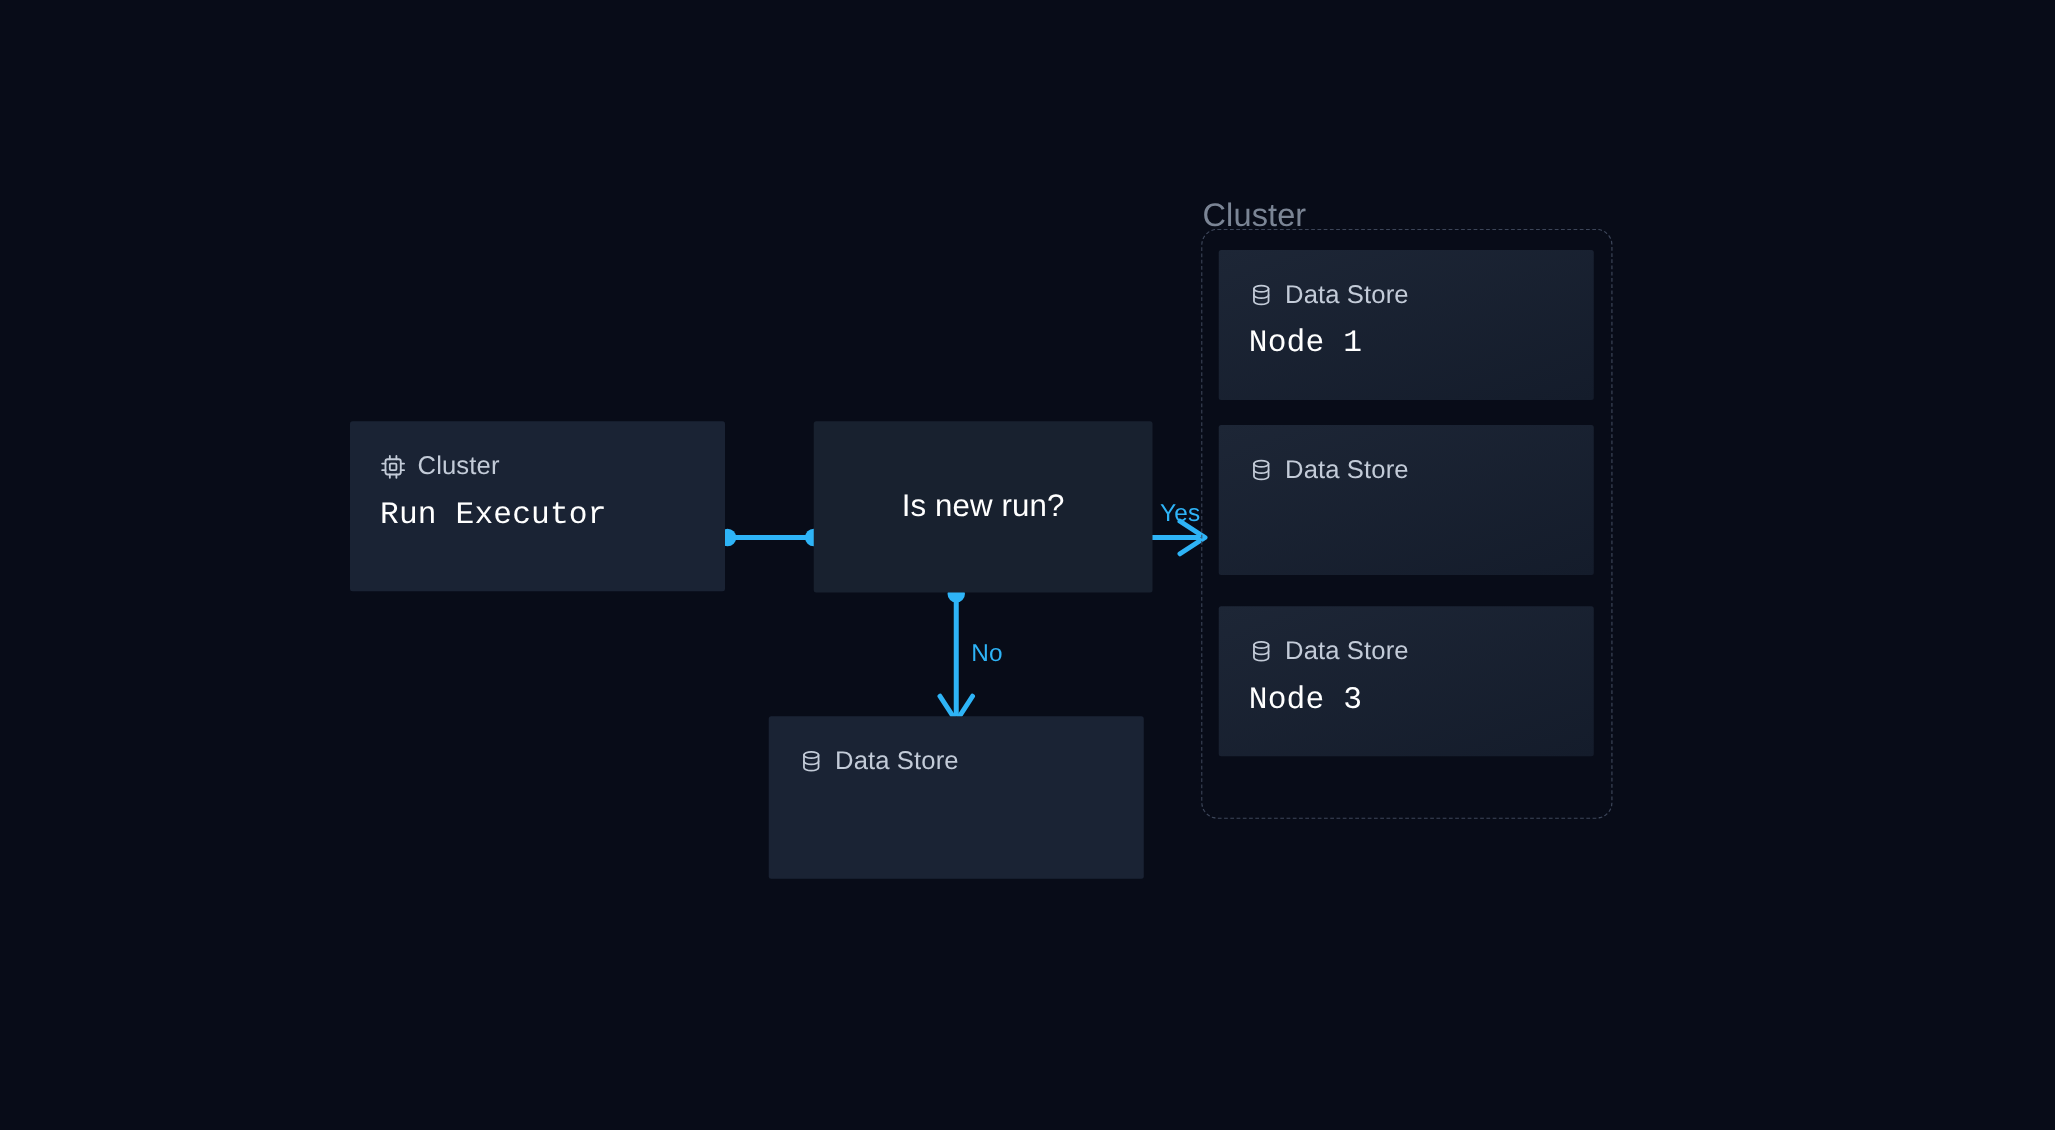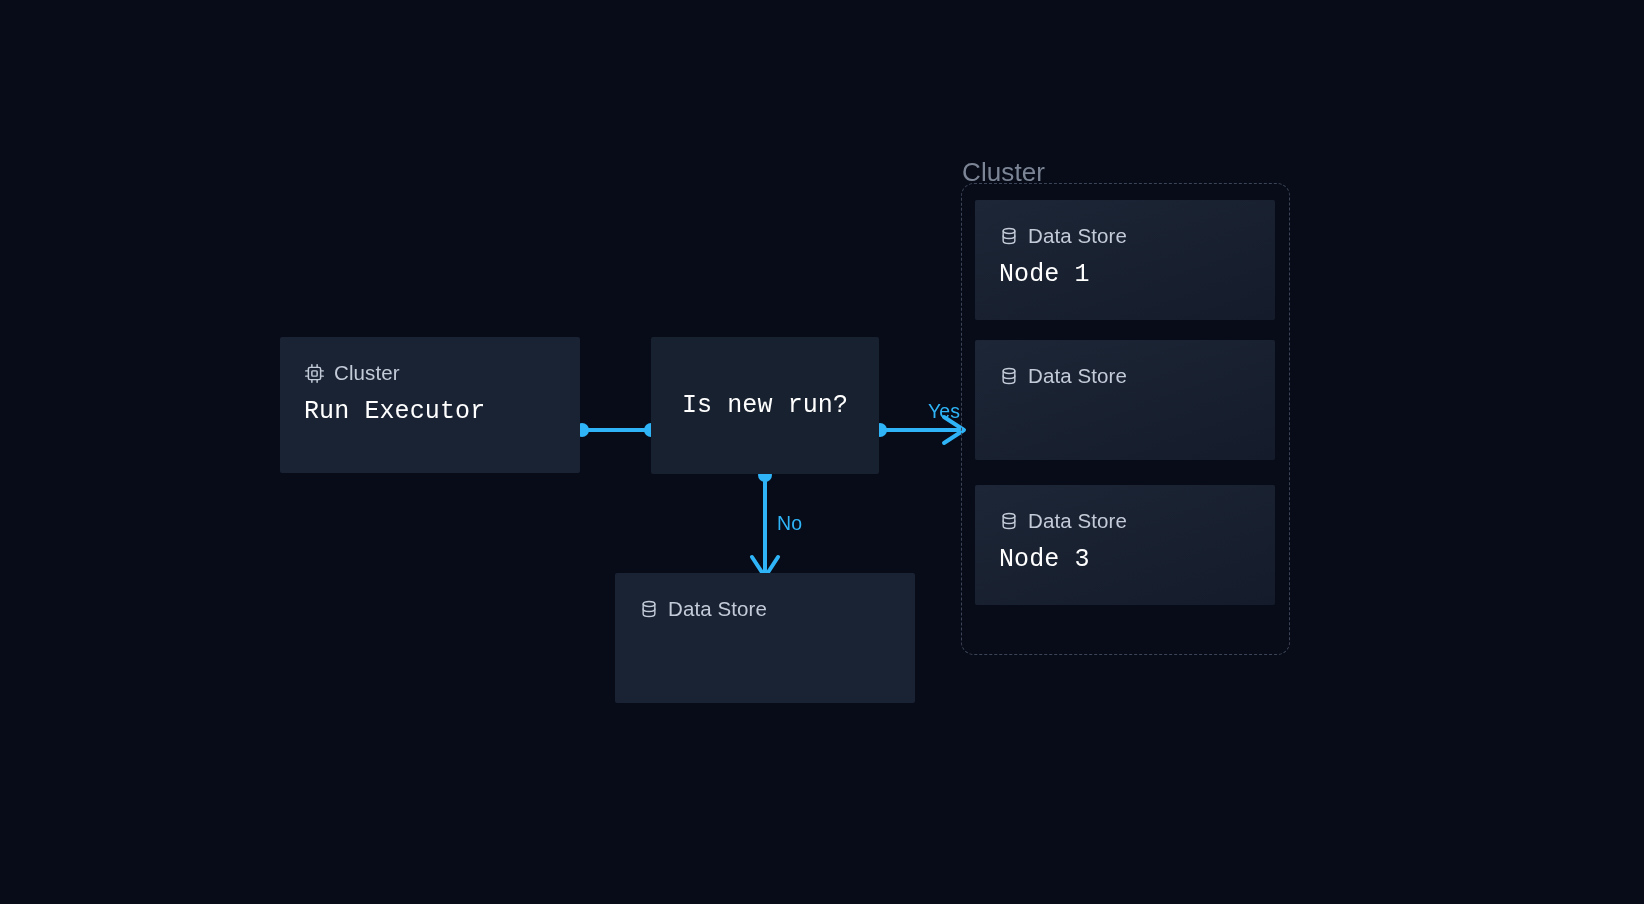--- a/index.html
+++ b/index.html
@@ -54,28 +54,27 @@
   #node-service {
     left: 280px;
     top: 337px;
     width: 300px;
     height: 136px;
     background: #1a2334;
   }
   #node-decision {
     left: 651px;
     top: 337px;
-    width: 228px;
+    width: 271px;
     height: 137px;
     background: #18212f;
     padding: 0;
     display: flex;
     align-items: center;
     justify-content: center;
-    font-family: Liberation Mono, monospace;
   }
   #node-decision .decision-label {
     color: #ffffff;
     font-size: 25px;
     letter-spacing: 0.1px;
   }
   #node-old-cluster {
     left: 615px;
     top: 573px;
     width: 300px;

